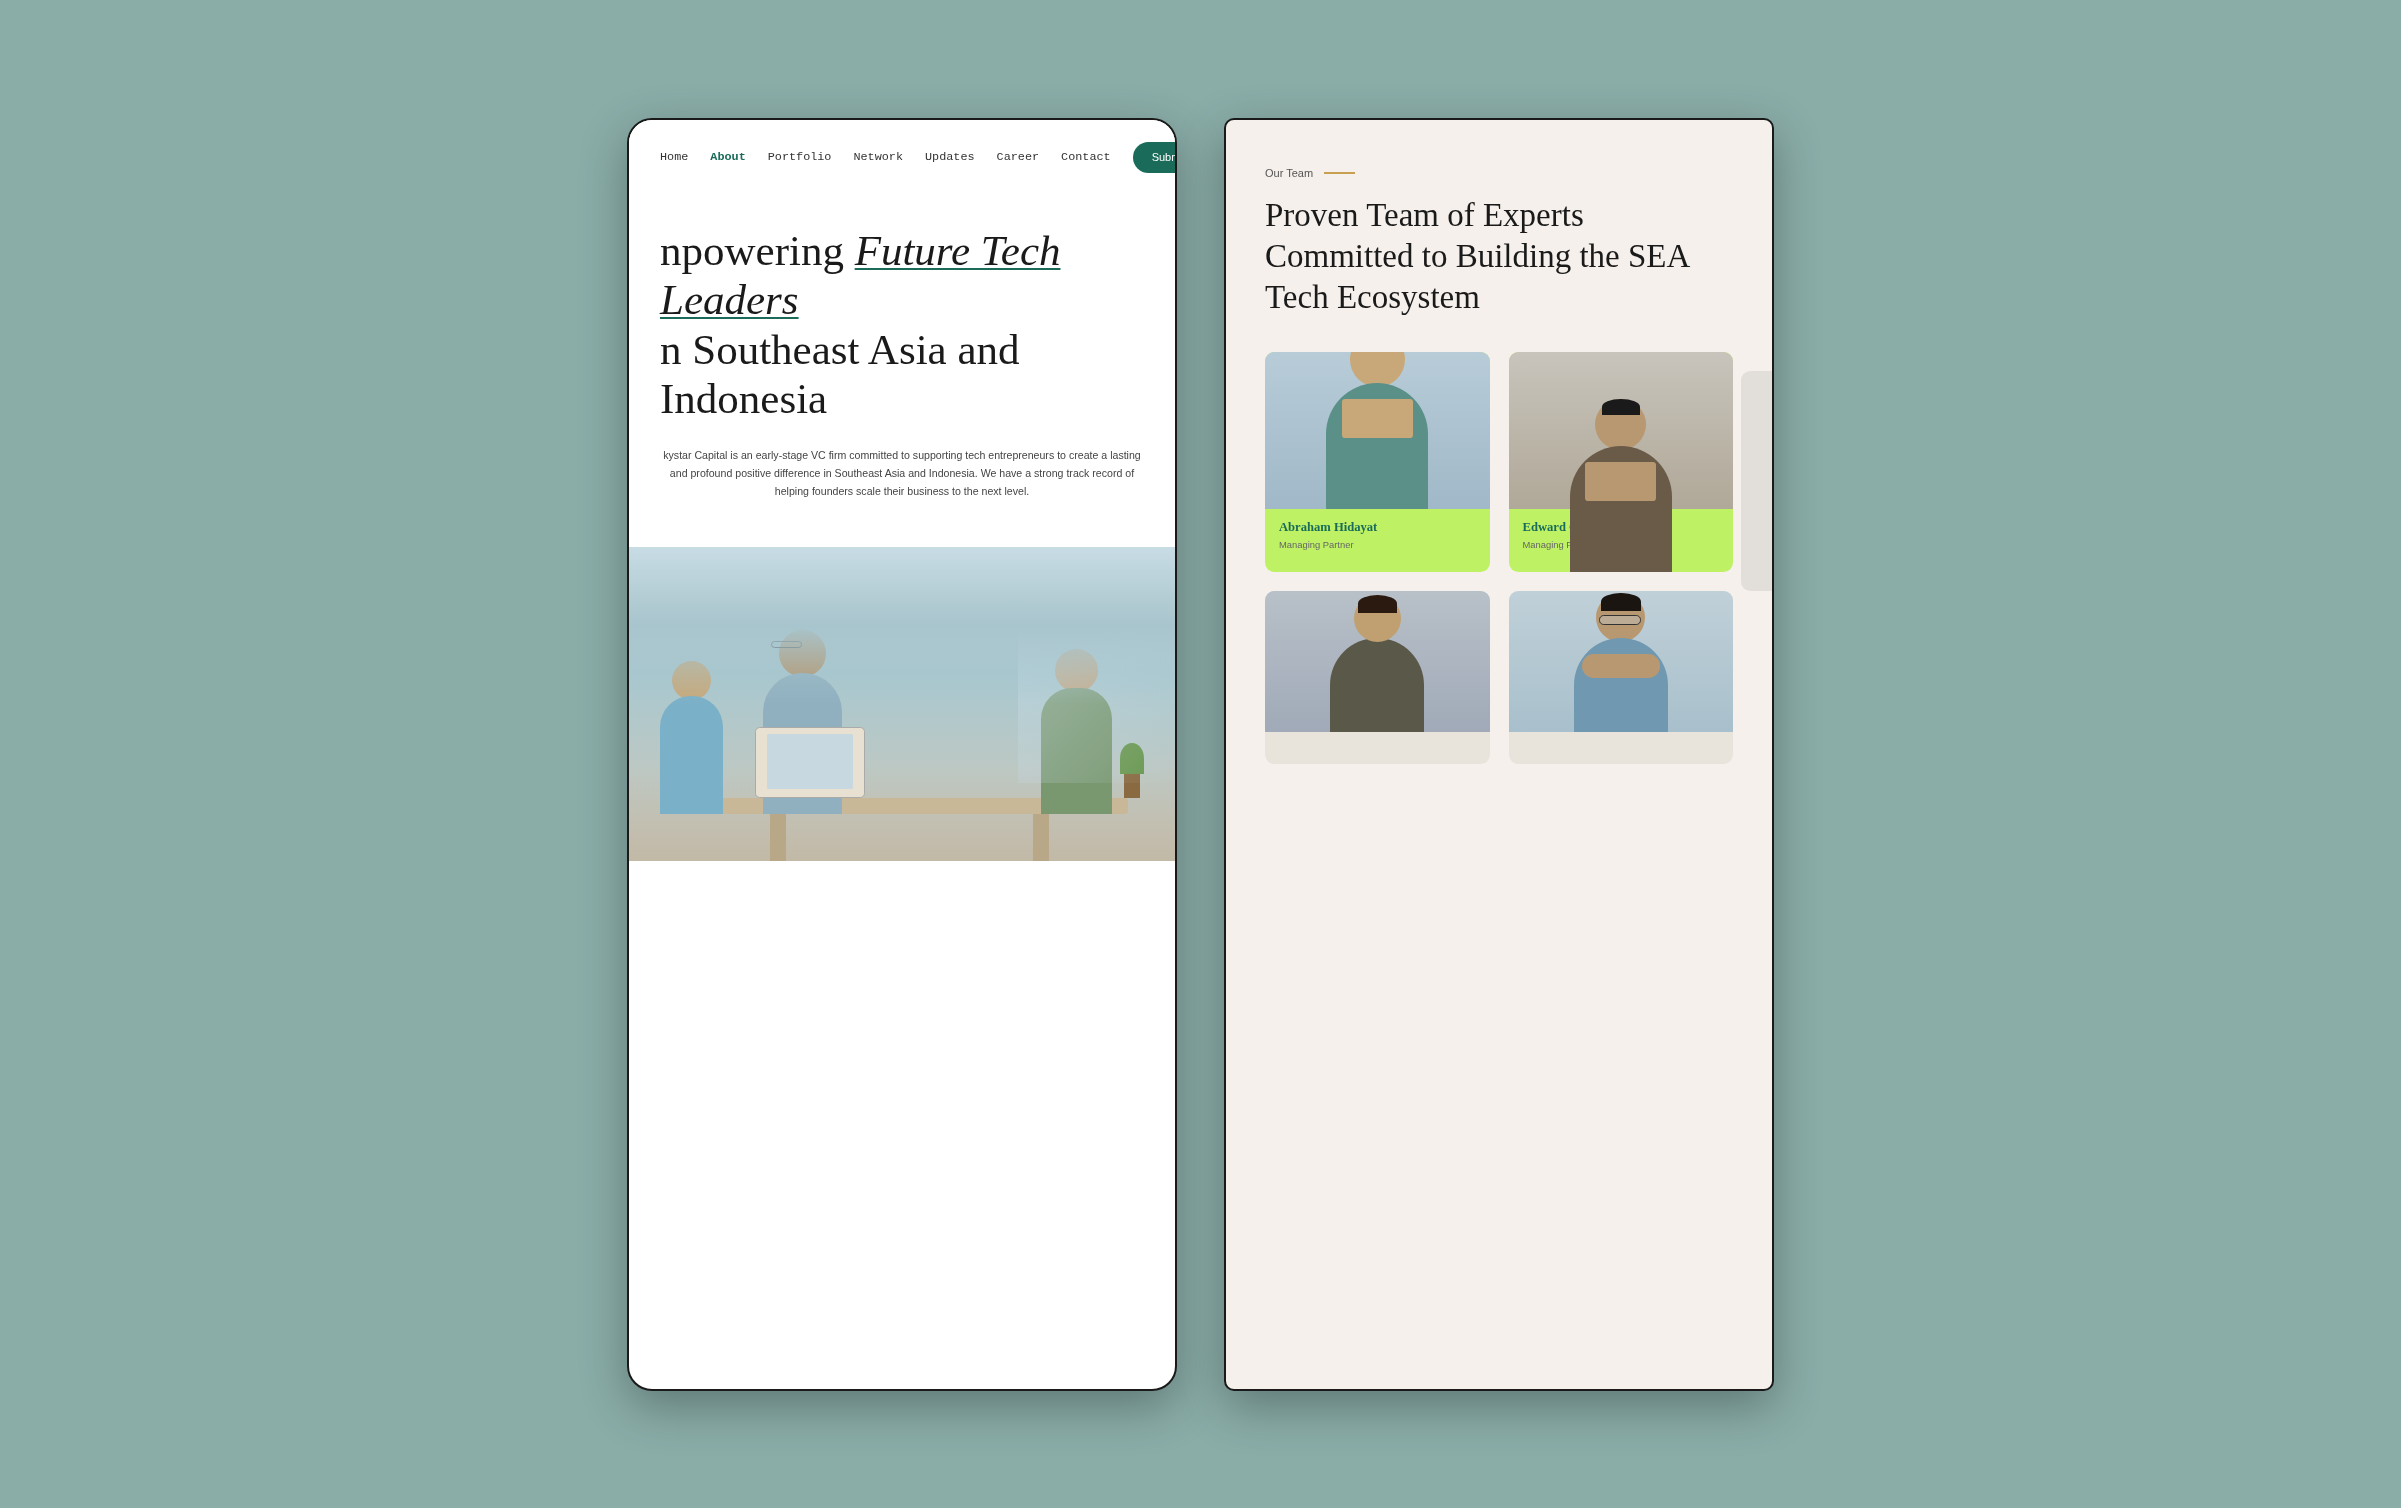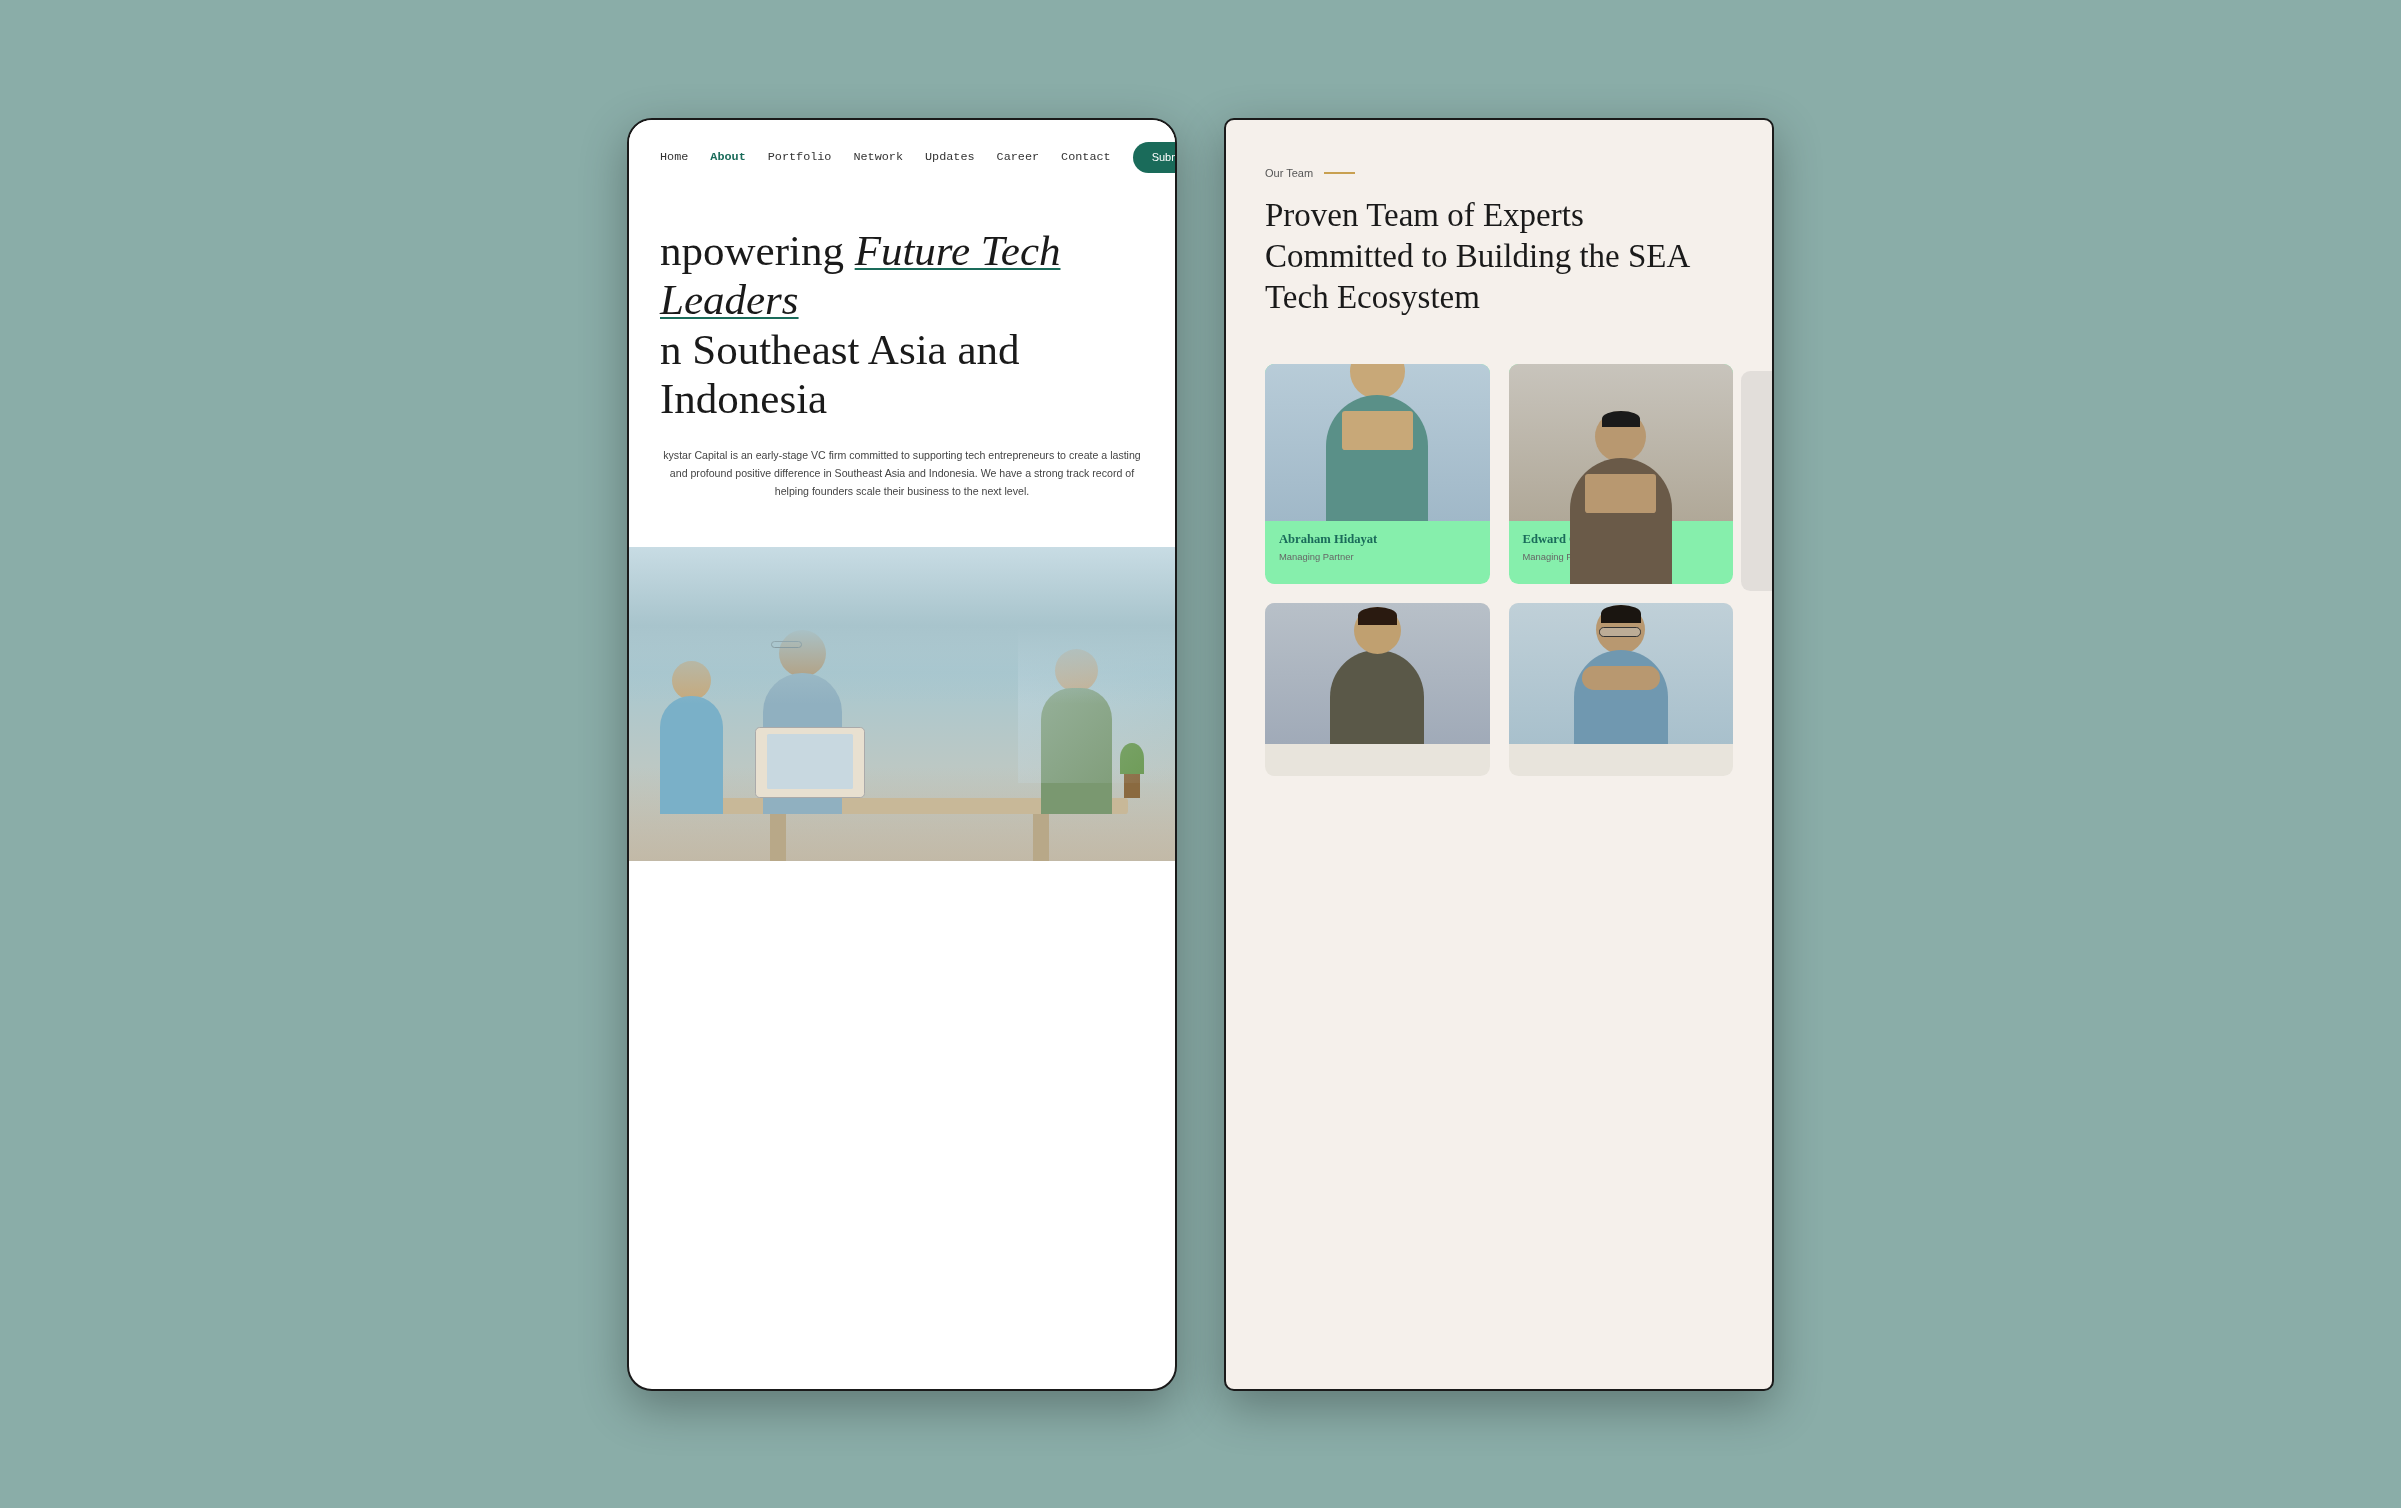--- a/index.html
+++ b/index.html
@@ -157,31 +157,31 @@
       width: 31px;
       height: 1.6px;
       background: #c8a050;
     }
 
     .right-title {
       font-size: 33px;
       font-weight: 500;
       color: #1a1a1a;
       line-height: 1.25;
-      margin-bottom: 46px;
+      margin-bottom: 34px;
     }
 
     .team-grid {
       display: grid;
       grid-template-columns: 1fr 1fr;
       gap: 19px;
     }
 
     .team-card {
-      background: #86efac;
+      background: #bef264;
       border-radius: 9.4px;
       overflow: hidden;
       height: 220px;
       position: relative;
     }
 
     .team-card-photo {
       width: 100%;
       height: 157px;
       display: flex;

